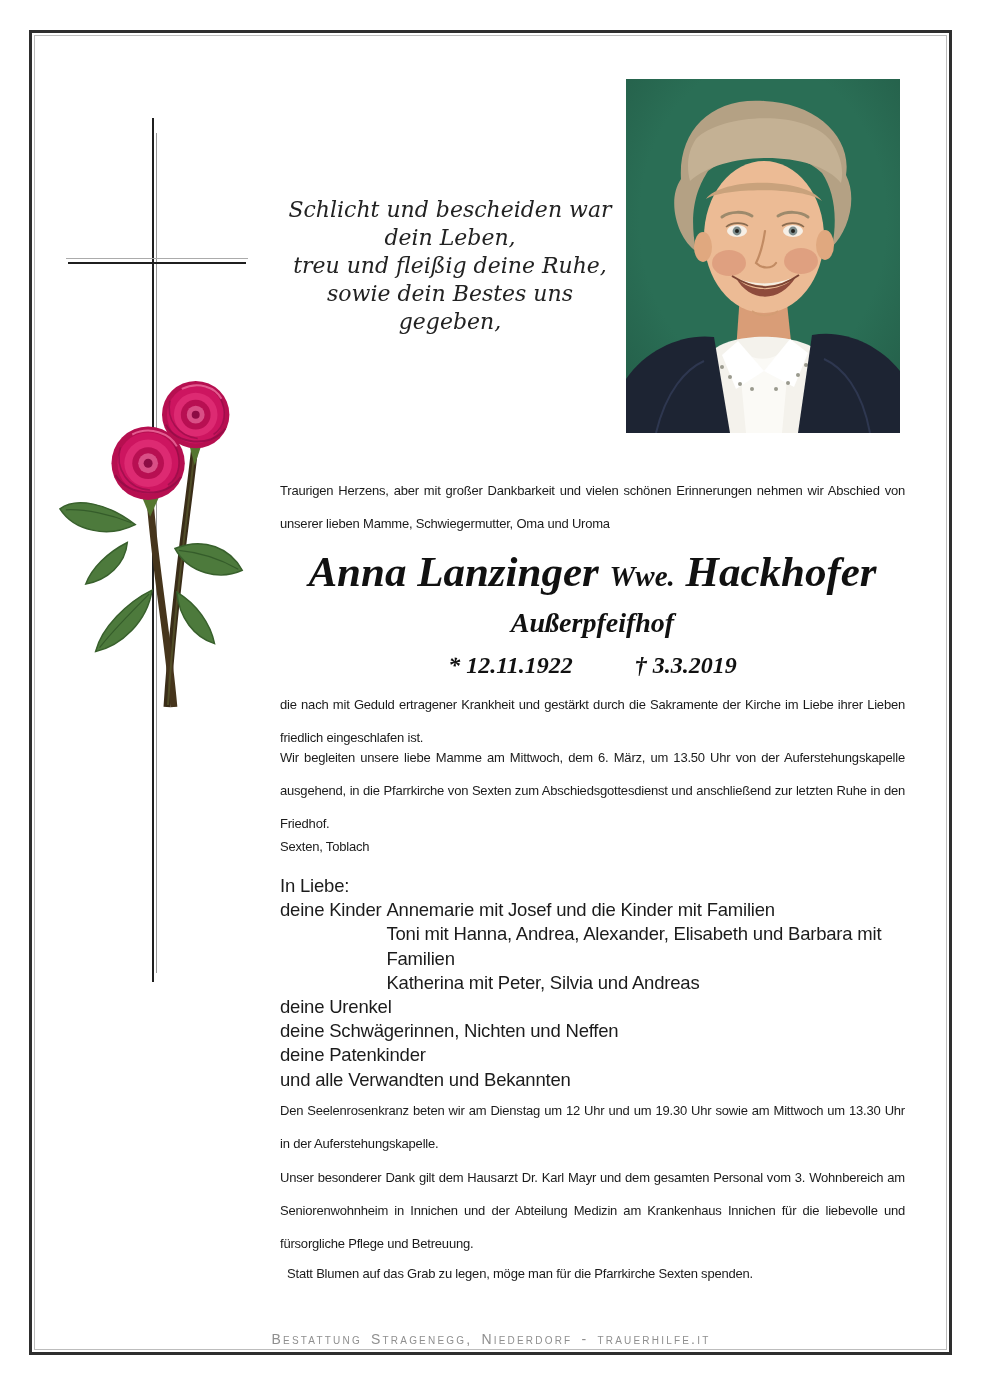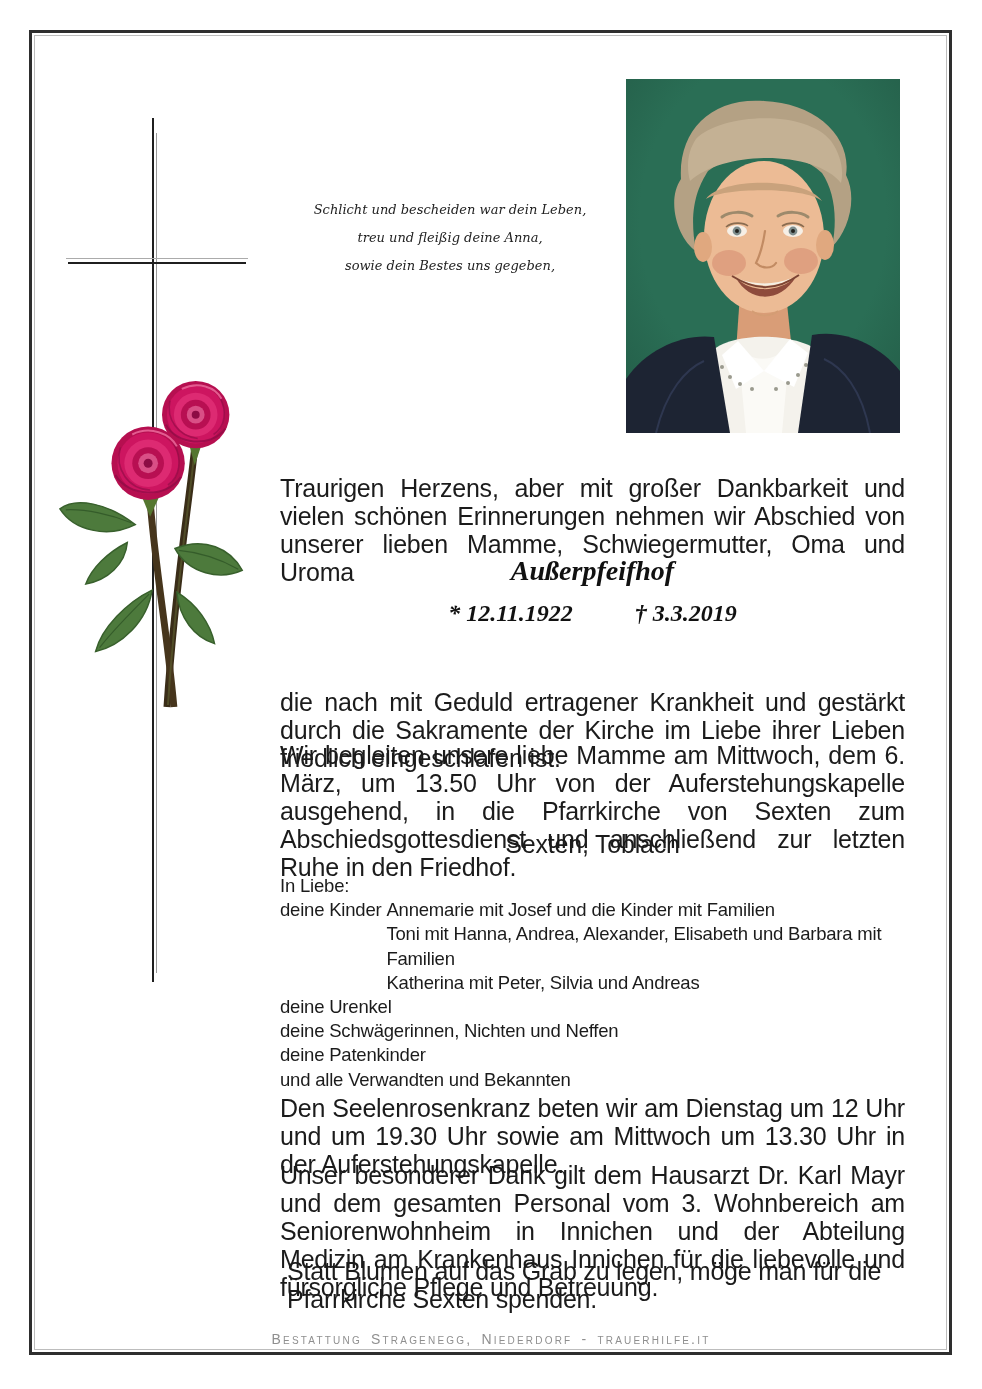--- a/index.html
+++ b/index.html
@@ -26,28 +26,28 @@
   .cross-h-gray  { position: absolute; left: 66px;  top: 258px; width: 182px; height: 1px; background: #ababab; }
   .cross-h-black { position: absolute; left: 68px;  top: 262px; width: 178px; height: 2px; background: #1f1f1f; }
 
   .roses { position: absolute; left: 55px; top: 378px; width: 215px; height: 332px; }
   .photo { position: absolute; left: 626px; top: 79px; width: 274px; height: 354px; }
 
   .verse {
     position: absolute; left: 285px; top: 196px; width: 330px;
     font-family: "DejaVu Serif", "Liberation Serif", serif;
     font-style: italic;
-    font-size: 13px; line-height: 28px;
+    font-size: 22px; line-height: 28px;
     text-align: center; color: #222;
   }
   .verse span { display: block; }
 
   .body-text {
     position: absolute; left: 280px; width: 625px;
-    font-size: 25px; line-height: 28px;
+    font-size: 13px; line-height: 33px;
     letter-spacing: -0.2px;
     text-align: justify;
   }
   .no-justify { text-align: left; }
 
   .headline {
     position: absolute; left: 280px; top: 548px; width: 625px;
     text-align: center;
     font-family: "Liberation Serif", serif;
     font-weight: bold; font-style: italic;
@@ -82,21 +82,21 @@
 <div class="page">
   <div class="frame"></div>
 
   <div class="cross-v-black"></div>
   <div class="cross-v-gray"></div>
   <div class="cross-h-gray"></div>
   <div class="cross-h-black"></div>
 
   <div class="verse">
     <span>Schlicht und bescheiden war dein Leben,</span>
-    <span>treu und fleißig deine Anna,</span>
+    <span>treu und fleißig deine Ruhe,</span>
     <span>sowie dein Bestes uns gegeben,</span>
   </div>
 
   <svg class="photo" viewBox="0 0 274 354" aria-hidden="true">
     <defs>
       <radialGradient id="bgv" cx="50%" cy="40%" r="75%">
         <stop offset="60%" stop-color="#2a6e55"></stop>
         <stop offset="100%" stop-color="#235c47"></stop>
       </radialGradient>
     </defs>
@@ -204,32 +204,37 @@
       <path d="M-33,12 C-20,34 18,36 33,14" stroke="#8c0c44" stroke-width="2" fill="none" opacity="0.7"></path>
       <path d="M-28,-16 C-34,6 -20,26 2,27" stroke="#8c0c44" stroke-width="1.6" fill="none" opacity="0.6"></path>
       <path d="M26,-20 C35,-4 32,14 20,22" stroke="#8c0c44" stroke-width="1.6" fill="none" opacity="0.6"></path>
       <path d="M-16,-29 C2,-38 22,-30 29,-17" stroke="#ef6fa0" stroke-width="2" fill="none" opacity="0.8"></path>
     </g>
   </svg>
 
   <p class="body-text" style="top:474px; margin:0;">Traurigen Herzens, aber mit großer Dankbarkeit und vielen schönen Erinnerungen nehmen wir Abschied von unserer lieben Mamme, Schwiegermutter, Oma und Uroma</p>
 
   <div class="headline">
+    <div class="name">
+      <span>Anna Lanzinger</span>
+      <span class="widow">Wwe.</span>
+      <span>Hackhofer</span>
+    </div>
     <div class="farm">Außerpfeifhof</div>
     <div class="dates">
       <span class="birth">* 12.11.1922</span>
       <span class="death">† 3.3.2019</span>
     </div>
   </div>
 
   <p class="body-text" style="top:688px; margin:0;">die nach mit Geduld ertragener Krankheit und gestärkt durch die Sakramente der Kirche im Liebe ihrer Lieben friedlich eingeschlafen ist.</p>
 
   <p class="body-text" style="top:741px; margin:0;">Wir begleiten unsere liebe Mamme am Mittwoch, dem 6. März, um 13.50 Uhr von der Auferstehungskapelle ausgehend, in die Pfarrkirche von Sexten zum Abschiedsgottesdienst und anschließend zur letzten Ruhe in den Friedhof.</p>
 
-  <p class="body-text no-justify" style="top:830px; margin:0;text-align:center;">Sexten, Toblach</p>
+  <p class="body-text no-justify" style="top:830px; margin:0;">Sexten, Toblach</p>
 
   <div class="family-block">
     <div>In Liebe:</div>
     <div class="family-row">
       <span class="family-label">deine Kinder </span>
       <span class="family-children">
         <span>Annemarie mit Josef und die Kinder mit Familien</span>
         <span>Toni mit Hanna, Andrea, Alexander, Elisabeth und Barbara mit Familien</span>
         <span>Katherina mit Peter, Silvia und Andreas</span>
       </span>

